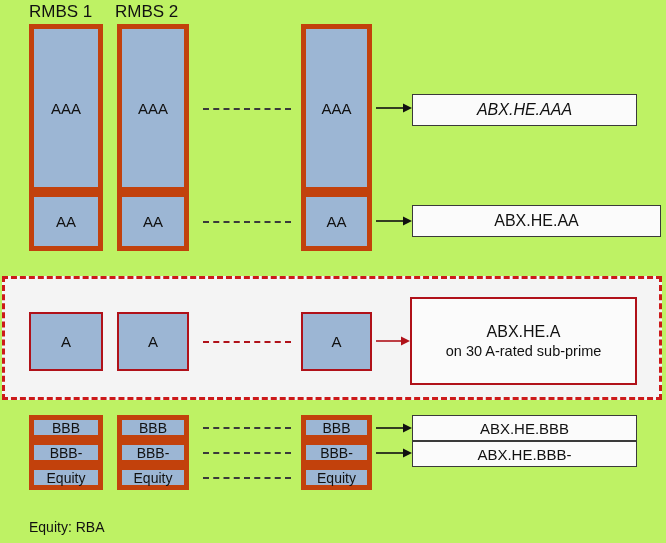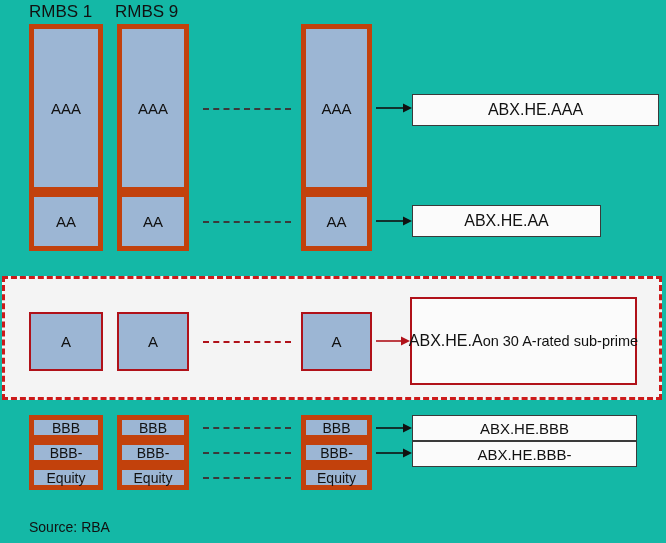--- a/index.html
+++ b/index.html
@@ -11,21 +11,21 @@
     height: 543px;
     background: #f4f4f4;
     font-family: "Liberation Sans", sans-serif;
     color: #1a1a1a;
     overflow: hidden;
   }
   #canvas {
     position: relative;
     width: 666px;
     height: 543px;
-    background: #14b8a6;
+    background: #bef264;
   }
 
   
   .abs { position: absolute; box-sizing: border-box; }
 
   .col-title {
     font-size: 17px;
     line-height: 20px;
     color: #111111;
     white-space: nowrap;
@@ -59,21 +59,21 @@
     justify-content: center;
     font-size: 16px;
     color: #111111;
     white-space: nowrap;
   }
   .index-box.small { font-size: 15px; }
 
   
   .index-box.red-box {
     border: 2px solid #b01119;
-    flex-direction: row;
+    flex-direction: column;
     justify-content: center;
     line-height: 19px;
   }
   .red-box .rb-title {
     font-size: 16px;
     margin-bottom: 1px;
   }
   .red-box .rb-line {
     font-size: 14.5px;
   }
@@ -101,49 +101,49 @@
     color: #111111;
     white-space: nowrap;
   }
 </style>
 </head>
 <body>
 
 <div id="canvas">
 
   <div class="abs col-title" style="left:29px; top:2px;">RMBS 1</div>
-  <div class="abs col-title" style="left:115px; top:2px;">RMBS 9</div>
+  <div class="abs col-title" style="left:115px; top:2px;">RMBS 2</div>
 
   <div class="abs tranche" style="left:29px; top:24px; width:74px; height:168px;">AAA</div>
   <div class="abs tranche" style="left:117px; top:24px; width:72px; height:168px;">AAA</div>
   <div class="abs dash-link" style="left:203px; top:108px; width:88px;"></div>
   <div class="abs tranche" style="left:301px; top:24px; width:71px; height:168px;">AAA</div>
 
   <div class="abs arrow" style="left:376px; top:100px; width:36px; height:16px;">
     <svg width="36" height="16" viewBox="0 0 36 16">
       <line x1="0" y1="8" x2="27" y2="8" stroke="#111111" stroke-width="1.6"></line>
       <polygon points="27,3.4 36,8 27,12.6" fill="#111111"></polygon>
     </svg>
   </div>
 
-  <div class="abs index-box" style="left:412px; top:94px; width:247px; height:32px;">ABX.HE.AAA</div>
+  <div class="abs index-box" style="left:412px; top:94px; width:225px; height:32px;font-style:italic;">ABX.HE.AAA</div>
 
   <div class="abs tranche" style="left:29px; top:192px; width:74px; height:59px;">AA</div>
   <div class="abs tranche" style="left:117px; top:192px; width:72px; height:59px;">AA</div>
   <div class="abs dash-link" style="left:203px; top:221px; width:88px;"></div>
   <div class="abs tranche" style="left:301px; top:192px; width:71px; height:59px;">AA</div>
 
   <div class="abs arrow" style="left:376px; top:213px; width:36px; height:16px;">
     <svg width="36" height="16" viewBox="0 0 36 16">
       <line x1="0" y1="8" x2="27" y2="8" stroke="#111111" stroke-width="1.6"></line>
       <polygon points="27,3.4 36,8 27,12.6" fill="#111111"></polygon>
     </svg>
   </div>
 
-  <div class="abs index-box" style="left:412px; top:205px; width:189px; height:32px;">ABX.HE.AA</div>
+  <div class="abs index-box" style="left:412px; top:205px; width:249px; height:32px;">ABX.HE.AA</div>
 
   <div class="abs red-band" style="left:2px; top:276px; width:660px; height:124px;"></div>
 
   <div class="abs tranche red-edge" style="left:29px; top:312px; width:74px; height:59px;">A</div>
   <div class="abs tranche red-edge" style="left:117px; top:312px; width:72px; height:59px;">A</div>
   <div class="abs dash-link red" style="left:203px; top:341px; width:88px;"></div>
   <div class="abs tranche red-edge" style="left:301px; top:312px; width:71px; height:59px;">A</div>
 
   <div class="abs arrow" style="left:376px; top:333px; width:34px; height:16px;">
     <svg width="34" height="16" viewBox="0 0 34 16">
@@ -182,15 +182,15 @@
   <div class="abs arrow" style="left:376px; top:445px; width:36px; height:16px;">
     <svg width="36" height="16" viewBox="0 0 36 16">
       <line x1="0" y1="8" x2="27" y2="8" stroke="#111111" stroke-width="1.6"></line>
       <polygon points="27,3.4 36,8 27,12.6" fill="#111111"></polygon>
     </svg>
   </div>
 
   <div class="abs index-box small" style="left:412px; top:415px; width:225px; height:26px;">ABX.HE.BBB</div>
   <div class="abs index-box small" style="left:412px; top:441px; width:225px; height:26px;">ABX.HE.BBB-</div>
 
-  <div class="abs source-note" style="left:29px; top:519px;">Source: RBA</div>
+  <div class="abs source-note" style="left:29px; top:519px;">Equity: RBA</div>
 
 </div>
 
 </body></html>

